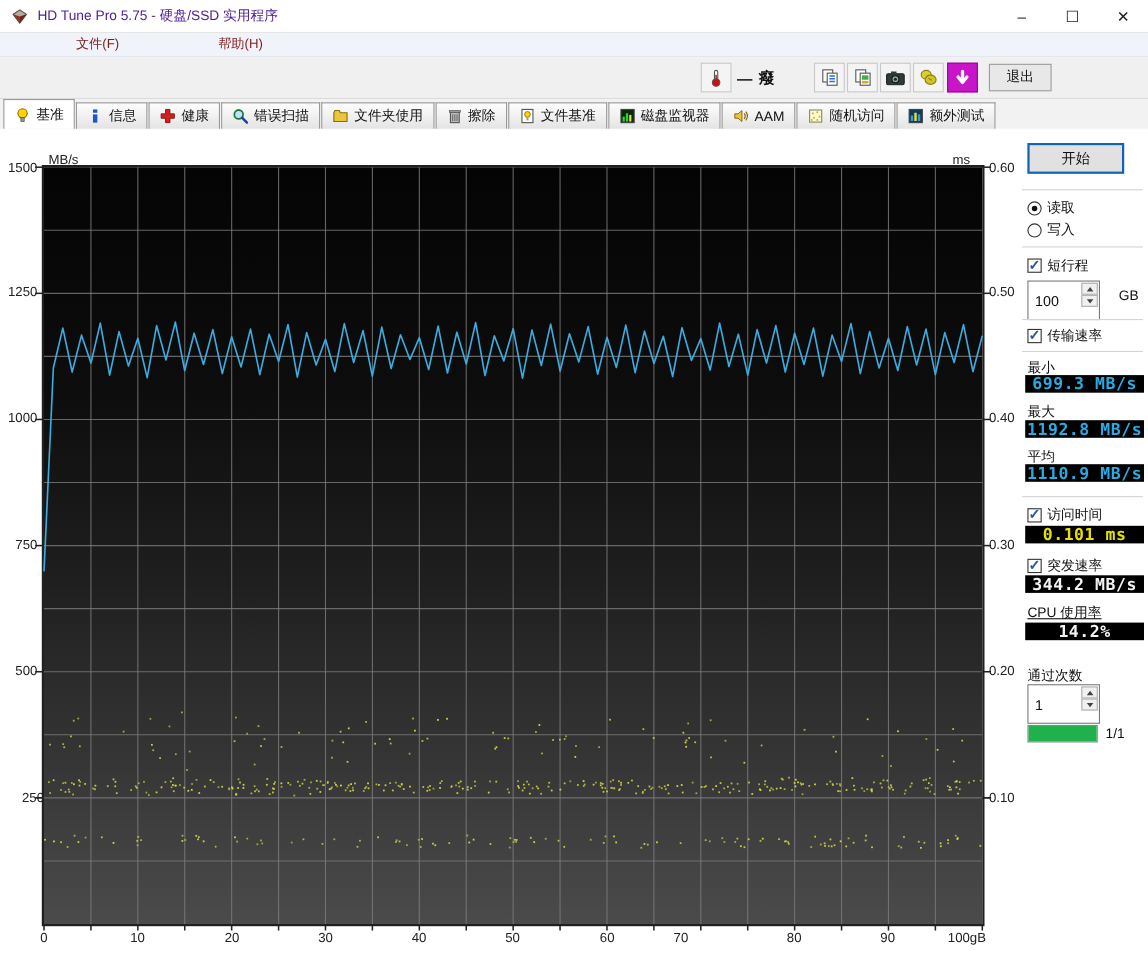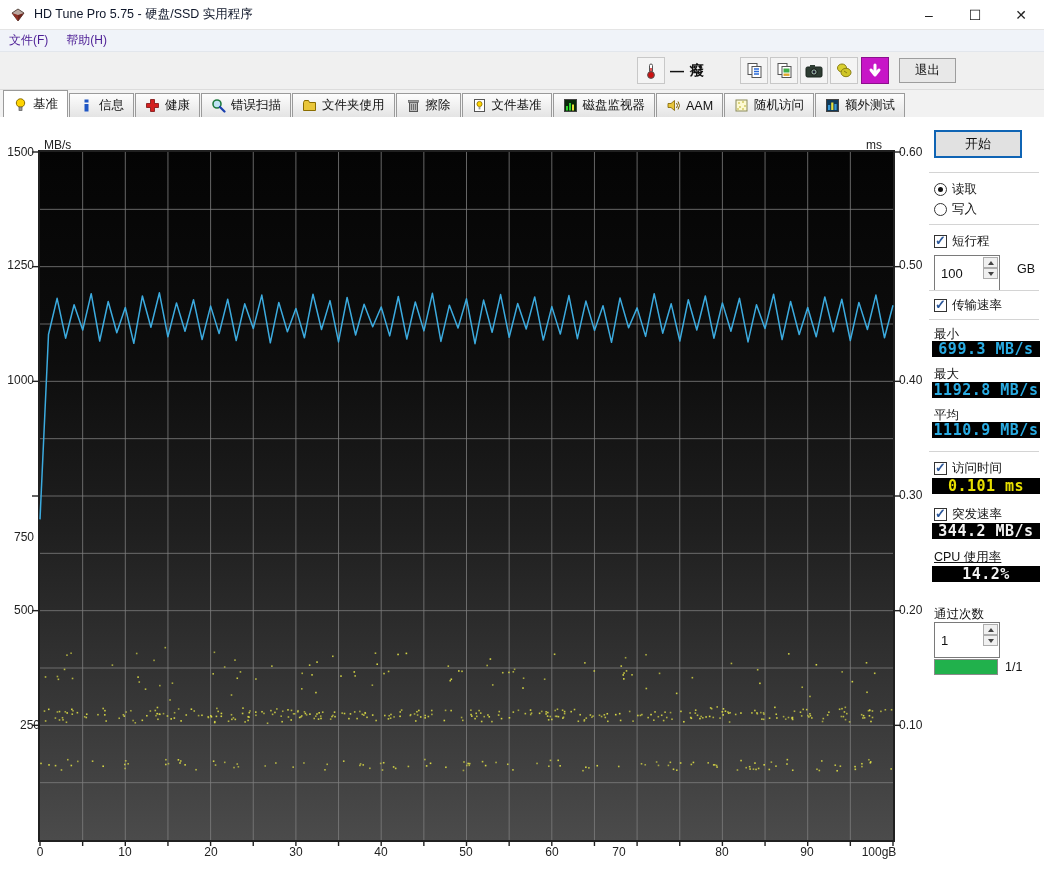--- a/index.html
+++ b/index.html
@@ -2,27 +2,27 @@
 <html><head>
 <meta charset="utf-8">
 <style>
   * { margin:0; padding:0; box-sizing:border-box; }
   html,body { width:1044px; height:875px; overflow:hidden; }
   body { font-family:"Liberation Sans", sans-serif; font-size:12px; color:#111; background:#fff; position:relative; }
 
   
   .titlebar { position:absolute; left:0; top:0; width:1044px; height:30px; background:#fff; border-bottom:1px solid #e5e5e5; display:flex; align-items:center; }
   .titlebar .appicon { width:16px; height:16px; margin:0 8px 0 10px; }
-  .titlebar .title { font-size:12.5px; color:#0f172a; }
+  .titlebar .title { font-size:12.5px; color:#4c1d95; }
   .wincontrols { position:absolute; right:0; top:0; height:30px; display:flex; }
   .winbtn { width:46px; height:30px; display:flex; align-items:center; justify-content:center; font-size:14px; color:#222; cursor:default; }
 
   
   .menubar { position:absolute; left:0; top:30px; width:1044px; height:22px; background:#f0f3f9; display:flex; align-items:center; border-bottom:1px solid #e2e6ec; }
-  .menuitem { padding:0 9px; height:22px; display:flex; align-items:center; color:#4c1d95; }
+  .menuitem { padding:0 21px; height:22px; display:flex; align-items:center; color:#7f1d1d;margin-left:48px; }
 
   
   .toolbar { position:absolute; left:0; top:52px; width:1044px; height:38px; background:#f0f0f0; border-bottom:1px solid #dcdcdc; }
   .combo { position:absolute; left:8px; top:7px; width:627px; height:23px; background:#fff; border:1px solid #7a7a7a; display:flex; align-items:center; padding:0 6px; font-family:"DejaVu Sans Mono", monospace; font-size:12px; }
   .combo .chev { position:absolute; right:7px; top:9px; width:0; height:0; border-left:4px solid transparent; border-right:4px solid transparent; border-top:5px solid #444; }
   .tbtn { position:absolute; top:5px; width:28px; height:27px; background:#f4f4f4; border:1px solid #c8c8c8; display:flex; align-items:center; justify-content:center; }
   .tempro { position:absolute; left:670px; top:10px; width:46px; font-weight:bold; font-size:14px; display:flex; gap:6px; align-items:center; }
   .exitbtn { position:absolute; left:899px; top:6px; width:57px; height:25px; background:#e8e8e8; border:1px solid #9d9d9d; display:flex; align-items:center; justify-content:center; font-size:12.5px; }
 
   
@@ -810,21 +810,21 @@
       <rect x="331.5385023239534" y="532.383737405253" width="1.6" height="1.6" fill="#d9d945" opacity="0.6789057887508534"></rect>
       <rect x="446.3709878251422" y="512.6925065611427" width="1.6" height="1.6" fill="#d9d945" opacity="0.7343733084388078"></rect>
       <rect x="513.789619295206" y="501.46089875636" width="1.6" height="1.6" fill="#d9d945" opacity="0.9017418007832021"></rect>
       <polyline points="0.0,367.4 8.5,182.5 17.1,146.3 25.6,186.2 34.1,152.7 42.7,178.0 51.2,141.7 59.7,189.0 68.2,149.5 76.8,180.7 85.3,155.5 93.8,191.3 102.4,144.0 110.9,175.2 119.4,140.8 127.9,184.8 136.5,150.9 145.0,179.3 153.5,147.7 162.1,187.6 170.6,154.1 179.1,181.6 187.7,147.2 196.2,188.5 204.7,151.8 213.3,176.6 221.8,143.1 230.3,190.8 238.8,150.4 247.4,179.8 255.9,156.4 264.4,185.8 273.0,142.2 281.5,177.5 290.0,148.6 298.5,189.9 307.1,145.4 315.6,183.0 324.1,152.3 332.7,174.8 341.2,155.0 349.7,183.9 358.3,144.5 366.8,187.1 375.3,150.0 383.9,178.9 392.4,141.3 400.9,189.4 409.4,153.2 418.0,176.1 426.5,146.8 435.0,191.7 443.6,148.1 452.1,180.3 460.6,142.6 469.2,185.3 477.7,151.4 486.2,177.0 494.7,144.9 503.3,188.1 511.8,154.6 520.3,182.1 528.9,143.6 537.4,186.7 545.9,149.1 554.5,178.4 563.0,153.7 571.5,190.3 580.0,145.9 588.6,175.7 597.1,155.9 605.6,184.4 614.2,141.7 622.7,181.2 631.2,151.8 639.8,189.0 648.3,147.7 656.8,178.0 665.3,144.0 673.9,186.2 682.4,150.9 690.9,179.3 699.5,146.3 708.0,189.9 716.5,152.7 725.0,176.6 733.6,142.2 742.1,187.6 750.6,149.5 759.2,182.5 767.7,155.5 776.2,184.8 784.8,144.9 793.3,179.8 801.8,147.2 810.3,188.5 818.9,150.4 827.4,177.5 835.9,143.1 844.5,185.8 853.0,153.2" fill="none" stroke="#3cabdf" stroke-width="1.5" stroke-linejoin="round"></polyline>
     </svg>
 </div>
 
 <span class="ytick" style="left:0; top:145px;">1500</span>
 <span class="ytick" style="left:0; top:258px;">1250</span>
 <span class="ytick" style="left:0; top:373px;">1000</span>
-<span class="ytick" style="left:0; top:488px;margin-top:42px;">750</span>
+<span class="ytick" style="left:0; top:488px;">750</span>
 <span class="ytick" style="left:0; top:603px;">500</span>
 <span class="ytick" style="left:0; top:718px;padding-left:20px;">250</span>
 
 <span class="rtick" style="top:145px;">0.60</span>
 <span class="rtick" style="top:258px;">0.50</span>
 <span class="rtick" style="top:373px;">0.40</span>
 <span class="rtick" style="top:488px;">0.30</span>
 <span class="rtick" style="top:603px;">0.20</span>
 <span class="rtick" style="top:718px;">0.10</span>
 

